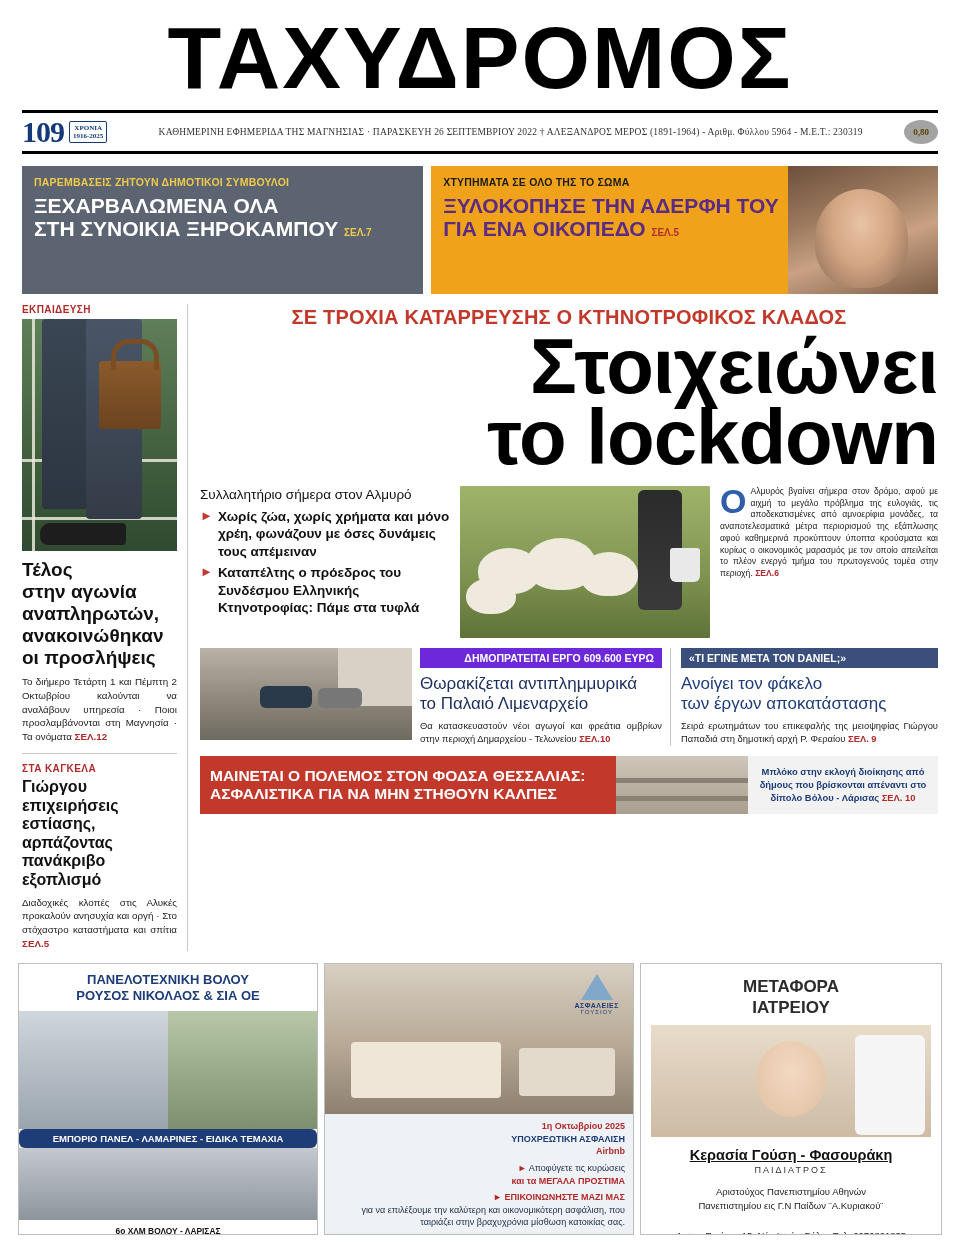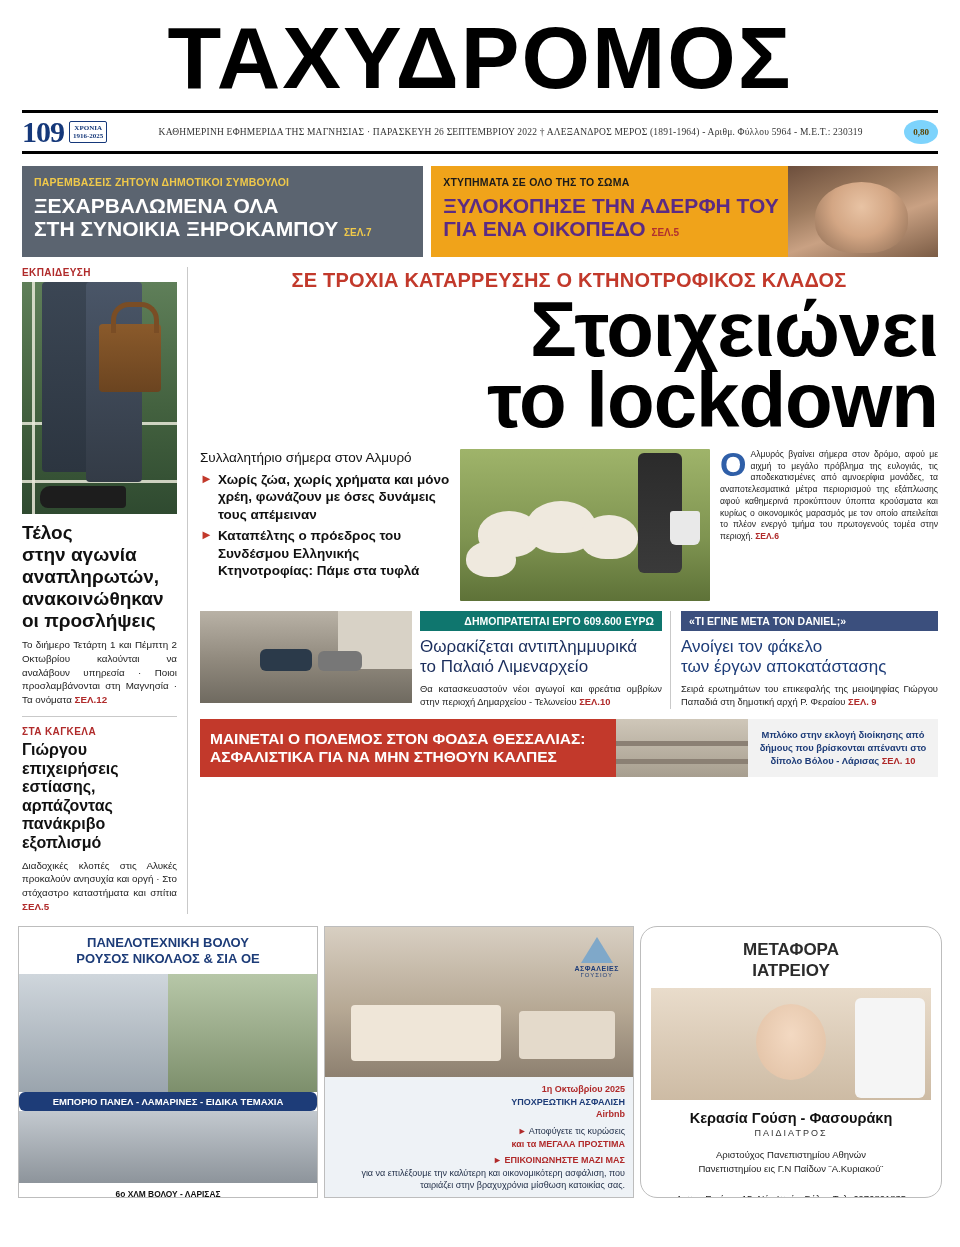--- a/index.html
+++ b/index.html
@@ -30,27 +30,27 @@
     font-size:30px;font-weight:bold;color:#15387a;letter-spacing:-1px;
   }
   .anniv .txt{
     font-size:7px;line-height:1.15;color:#15387a;font-weight:bold;text-align:center;
     border:1px solid #15387a;padding:2px 3px;border-radius:2px;
   }
   .mast-info{
     flex:1;text-align:center;font-size:9.5px;color:#333;letter-spacing:.2px;
   }
   .price{
-    width:34px;height:24px;border-radius:50%;background:#7dd3fc;
+    width:34px;height:24px;border-radius:50%;background:#a3a3a3;
     display:flex;align-items:center;justify-content:center;
     font-size:9px;font-weight:bold;color:#5c4300;
   }
 
   
-  .teasers{display:flex;gap:8px;margin:12px 22px 0 22px;height:91px;}
+  .teasers{display:flex;gap:8px;margin:12px 22px 0 22px;height:128px;}
   .teaser{flex:1;position:relative;overflow:hidden;}
   .teaser.grey{background:#5b6470;color:#fff;padding:10px 12px;box-sizing:border-box;}
   .teaser.orange{background:#f0a31a;color:#1b1b1b;padding:10px 12px;box-sizing:border-box;flex:1.28;display:flex;}
   .teaser .kicker{font-size:10.5px;font-weight:bold;margin-bottom:6px;letter-spacing:.2px;}
   .teaser.grey .kicker{color:#f0c94a;}
   .teaser.orange .kicker{color:#1b1b1b;}
   .teaser .head{font-size:21px;font-weight:bold;line-height:1.12;}
   .teaser.grey .head{color:#ffffff;}
   .teaser.orange .head{color:#5b2b84;}
   .teaser .pg{font-size:10px;color:#b03030;font-weight:bold;}
@@ -140,21 +140,21 @@
   
   .row3{display:flex;gap:8px;margin-top:10px;}
   .story-a{width:212px;}
   .story-a .ph{
     height:92px;background:linear-gradient(180deg,#b9b2a6 0%,#8f887c 55%,#6f6a60 100%);position:relative;overflow:hidden;
   }
   .story-a .ph .car{position:absolute;left:60px;top:38px;width:52px;height:22px;background:#2b3a4a;border-radius:6px;}
   .story-a .ph .car2{position:absolute;left:118px;top:40px;width:44px;height:20px;background:#777;border-radius:6px;}
   .story-a .ph .bld{position:absolute;right:0;top:0;width:74px;height:58px;background:#d8d2c6;}
   .story-b{flex:1;}
-  .bar-red{background:#0f766e;color:#fff;font-size:10.5px;font-weight:bold;padding:4px 8px;text-align:right;}
+  .bar-red{background:#6d28d9;color:#fff;font-size:10.5px;font-weight:bold;padding:4px 8px;text-align:right;}
   .bar-blue{background:#3b4f7d;color:#fff;font-size:10.5px;font-weight:bold;padding:4px 8px;}
   .sm-head{font-size:17px;font-weight:normal;line-height:1.17;margin:6px 0 6px 0;color:#1a2d5c;}
   .sm-head.blue{color:#1d3c78;}
   .sm-body{font-size:9.4px;line-height:1.38;color:#222;text-align:justify;}
   .story-c{width:268px;border-left:1px solid #c9c9c9;padding-left:10px;box-sizing:border-box;}
 
   
   .redband{display:flex;margin-top:10px;height:58px;}
   .redband .txt{
     flex:1;background:#c2392b;color:#fff;display:flex;flex-direction:column;justify-content:center;
@@ -198,31 +198,31 @@
   .ad2 .logo .tri{
     width:0;height:0;border-left:16px solid transparent;border-right:16px solid transparent;
     border-bottom:26px solid #7fa8c9;margin:0 auto 2px auto;
   }
   .ad2 .logo .ln1{font-size:7px;font-weight:bold;color:#1d3c78;letter-spacing:.5px;}
   .ad2 .logo .ln2{font-size:6px;color:#1d3c78;letter-spacing:1px;}
   .ad2 .body{padding:6px 8px;font-size:9px;line-height:1.4;color:#1d2b45;text-align:right;}
   .ad2 .b-red{color:#b02a2a;font-weight:bold;}
   .ad2 .b-blue{color:#1d3c78;font-weight:bold;}
 
-  .ad3{flex:1;border-radius:17px;}
+  .ad3{flex:1;}
   .ad3 .t{text-align:center;font-size:17px;font-weight:bold;color:#2b2b2b;line-height:1.25;padding:12px 6px 6px 6px;}
   .ad3 .ph{
     height:112px;margin:0 10px;background:linear-gradient(180deg,#e9dccb 0%,#cdbba4 100%);position:relative;overflow:hidden;
   }
   .ad3 .ph .baby{
     position:absolute;left:50%;top:16px;transform:translateX(-50%);
     width:70px;height:76px;background:radial-gradient(ellipse at 50% 40%,#f3d9c2 0%,#e0bfa2 100%);border-radius:50%;
   }
   .ad3 .ph .coat{position:absolute;right:6px;top:10px;width:70px;height:100px;background:#f5f5f5;border-radius:6px;}
-  .ad3 .n{text-align:center;font-size:14.5px;font-weight:bold;color:#111;margin-top:10px;}
+  .ad3 .n{text-align:center;font-size:14.5px;font-weight:bold;color:#111;margin-top:10px;text-decoration:underline;}
   .ad3 .sub{text-align:center;font-size:9px;color:#333;letter-spacing:2px;margin-top:2px;}
   .ad3 .lines{text-align:center;font-size:9.5px;line-height:1.55;color:#222;margin-top:10px;}
   .ad3 .addr{text-align:center;font-size:9.5px;color:#222;margin-top:16px;}
 </style>
 </head>
 <body>
 
 <div class="page">
 
   <div class="masthead">

